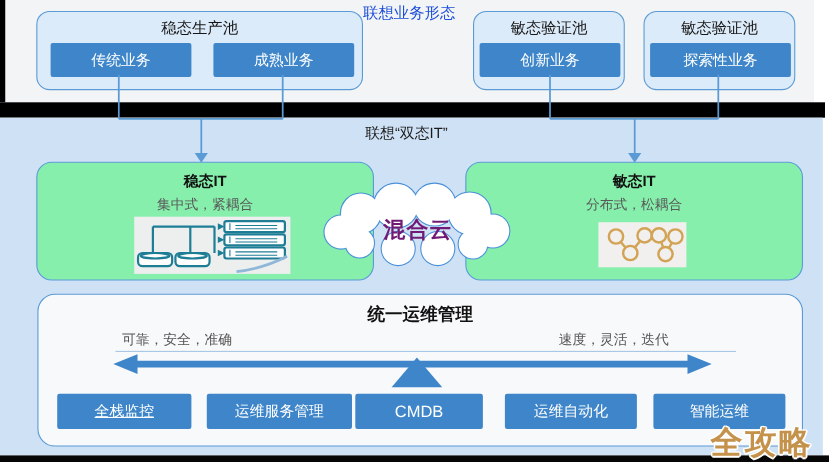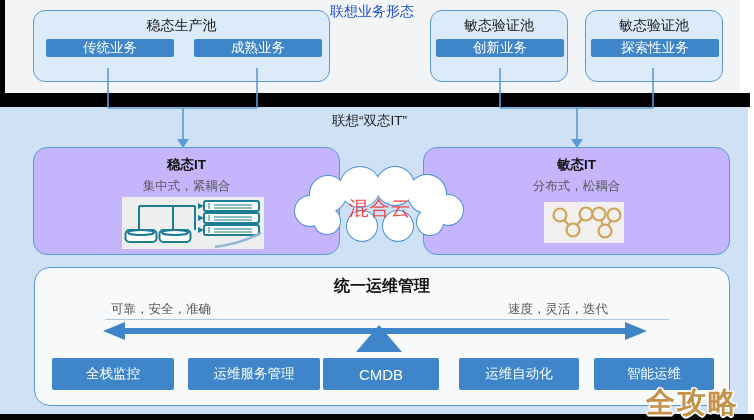--- a/index.html
+++ b/index.html
@@ -21,61 +21,61 @@
   .top-label{left:330px;top:3px;font-size:14px;color:#1d4ed8;white-space:nowrap;}
   .mid-label{left:332px;top:112px;font-size:13.5px;color:#1c1c1c;white-space:nowrap;}
 
   
   .pool{background:#dcebf9;border:1.5px solid #5b9bd5;border-radius:12px;box-sizing:border-box;}
   .pool-1{left:33px;top:10px;width:297px;height:72px;}
   .pool-2{left:430px;top:10px;width:138px;height:72px;}
   .pool-3{left:585px;top:10px;width:138px;height:72px;}
   .pool-title{padding-top:6px;text-align:center;font-size:14px;color:#161616;}
   .chip{
-    position:absolute;height:18px;background:#3e86c9;color:#fff;
+    position:absolute;height:31px;background:#3e86c9;color:#fff;
     display:flex;align-items:center;justify-content:center;
     font-size:13.5px;border-radius:2px;white-space:nowrap;
   }
   .chip-1a{left:12px;top:28px;width:128px;}
   .chip-1b{left:160px;top:28px;width:128px;}
   .chip-2a{left:5px;top:28px;width:128px;}
   .chip-3a{left:5px;top:28px;width:128px;}
 
   
   .itbox{
-    background:#c4b5fd;border:1.5px solid #5b9bd5;border-radius:14px;
+    background:#86efac;border:1.5px solid #5b9bd5;border-radius:14px;
     box-sizing:border-box;
   }
   .itbox-1{left:33px;top:147px;width:307px;height:108px;}
   .itbox-2{left:423px;top:147px;width:307px;height:108px;}
   .it-title{padding-top:8px;text-align:center;font-size:13.5px;font-weight:bold;color:#111;}
   .it-sub{margin-top:4px;text-align:center;font-size:12.5px;color:#595959;}
   .icon-wrap-1{position:absolute;left:88px;top:49px;width:142px;height:52px;background:#edeeee;}
   .icon-wrap-2{position:absolute;left:120px;top:54px;width:80px;height:41px;background:#f1f0ee;}
 
   .cloud-label{
     left:282px;top:195px;width:196px;text-align:center;
-    font-size:20px;font-weight:normal;color:#ef4444;letter-spacing:1px;
+    font-size:20px;font-weight:bold;color:#701a75;letter-spacing:1px;
   }
 
   
   .ops-panel{
     left:34px;top:267px;width:696px;height:139px;box-sizing:border-box;
     background:#f8f9fa;border:1.5px solid #5b9bd5;border-radius:16px;
   }
   .ops-title{padding-top:8px;text-align:center;font-size:16px;font-weight:bold;color:#111;}
   .ops-left{position:absolute;left:76px;top:33px;font-size:12.5px;color:#555;}
   .ops-right{position:absolute;left:473px;top:33px;font-size:12.5px;color:#555;}
   .ops-divider{position:absolute;left:70px;top:51px;width:564px;height:1px;background:#a9c7e6;}
   .ops-chip{
     position:absolute;top:90px;height:32px;background:#3e86c9;color:#fff;
     display:flex;align-items:center;justify-content:center;
     font-size:13.5px;border-radius:2px;white-space:nowrap;
   }
-  .oc1{left:17px;width:122px;}
+  .oc1{left:17px;width:122px;text-decoration:underline;}
   .oc2{left:153px;width:132px;}
   .oc3{left:288px;width:116px;font-size:15px;text-align:center;}
   .oc4{left:424px;width:120px;}
   .oc5{left:559px;width:120px;}
 
   .overlay{left:0;top:0;width:754px;height:420px;pointer-events:none;}
 
   .watermark{
     left:646px;top:383px;font-size:29px;font-weight:bold;color:#c4924b;
     letter-spacing:2px;white-space:nowrap;

